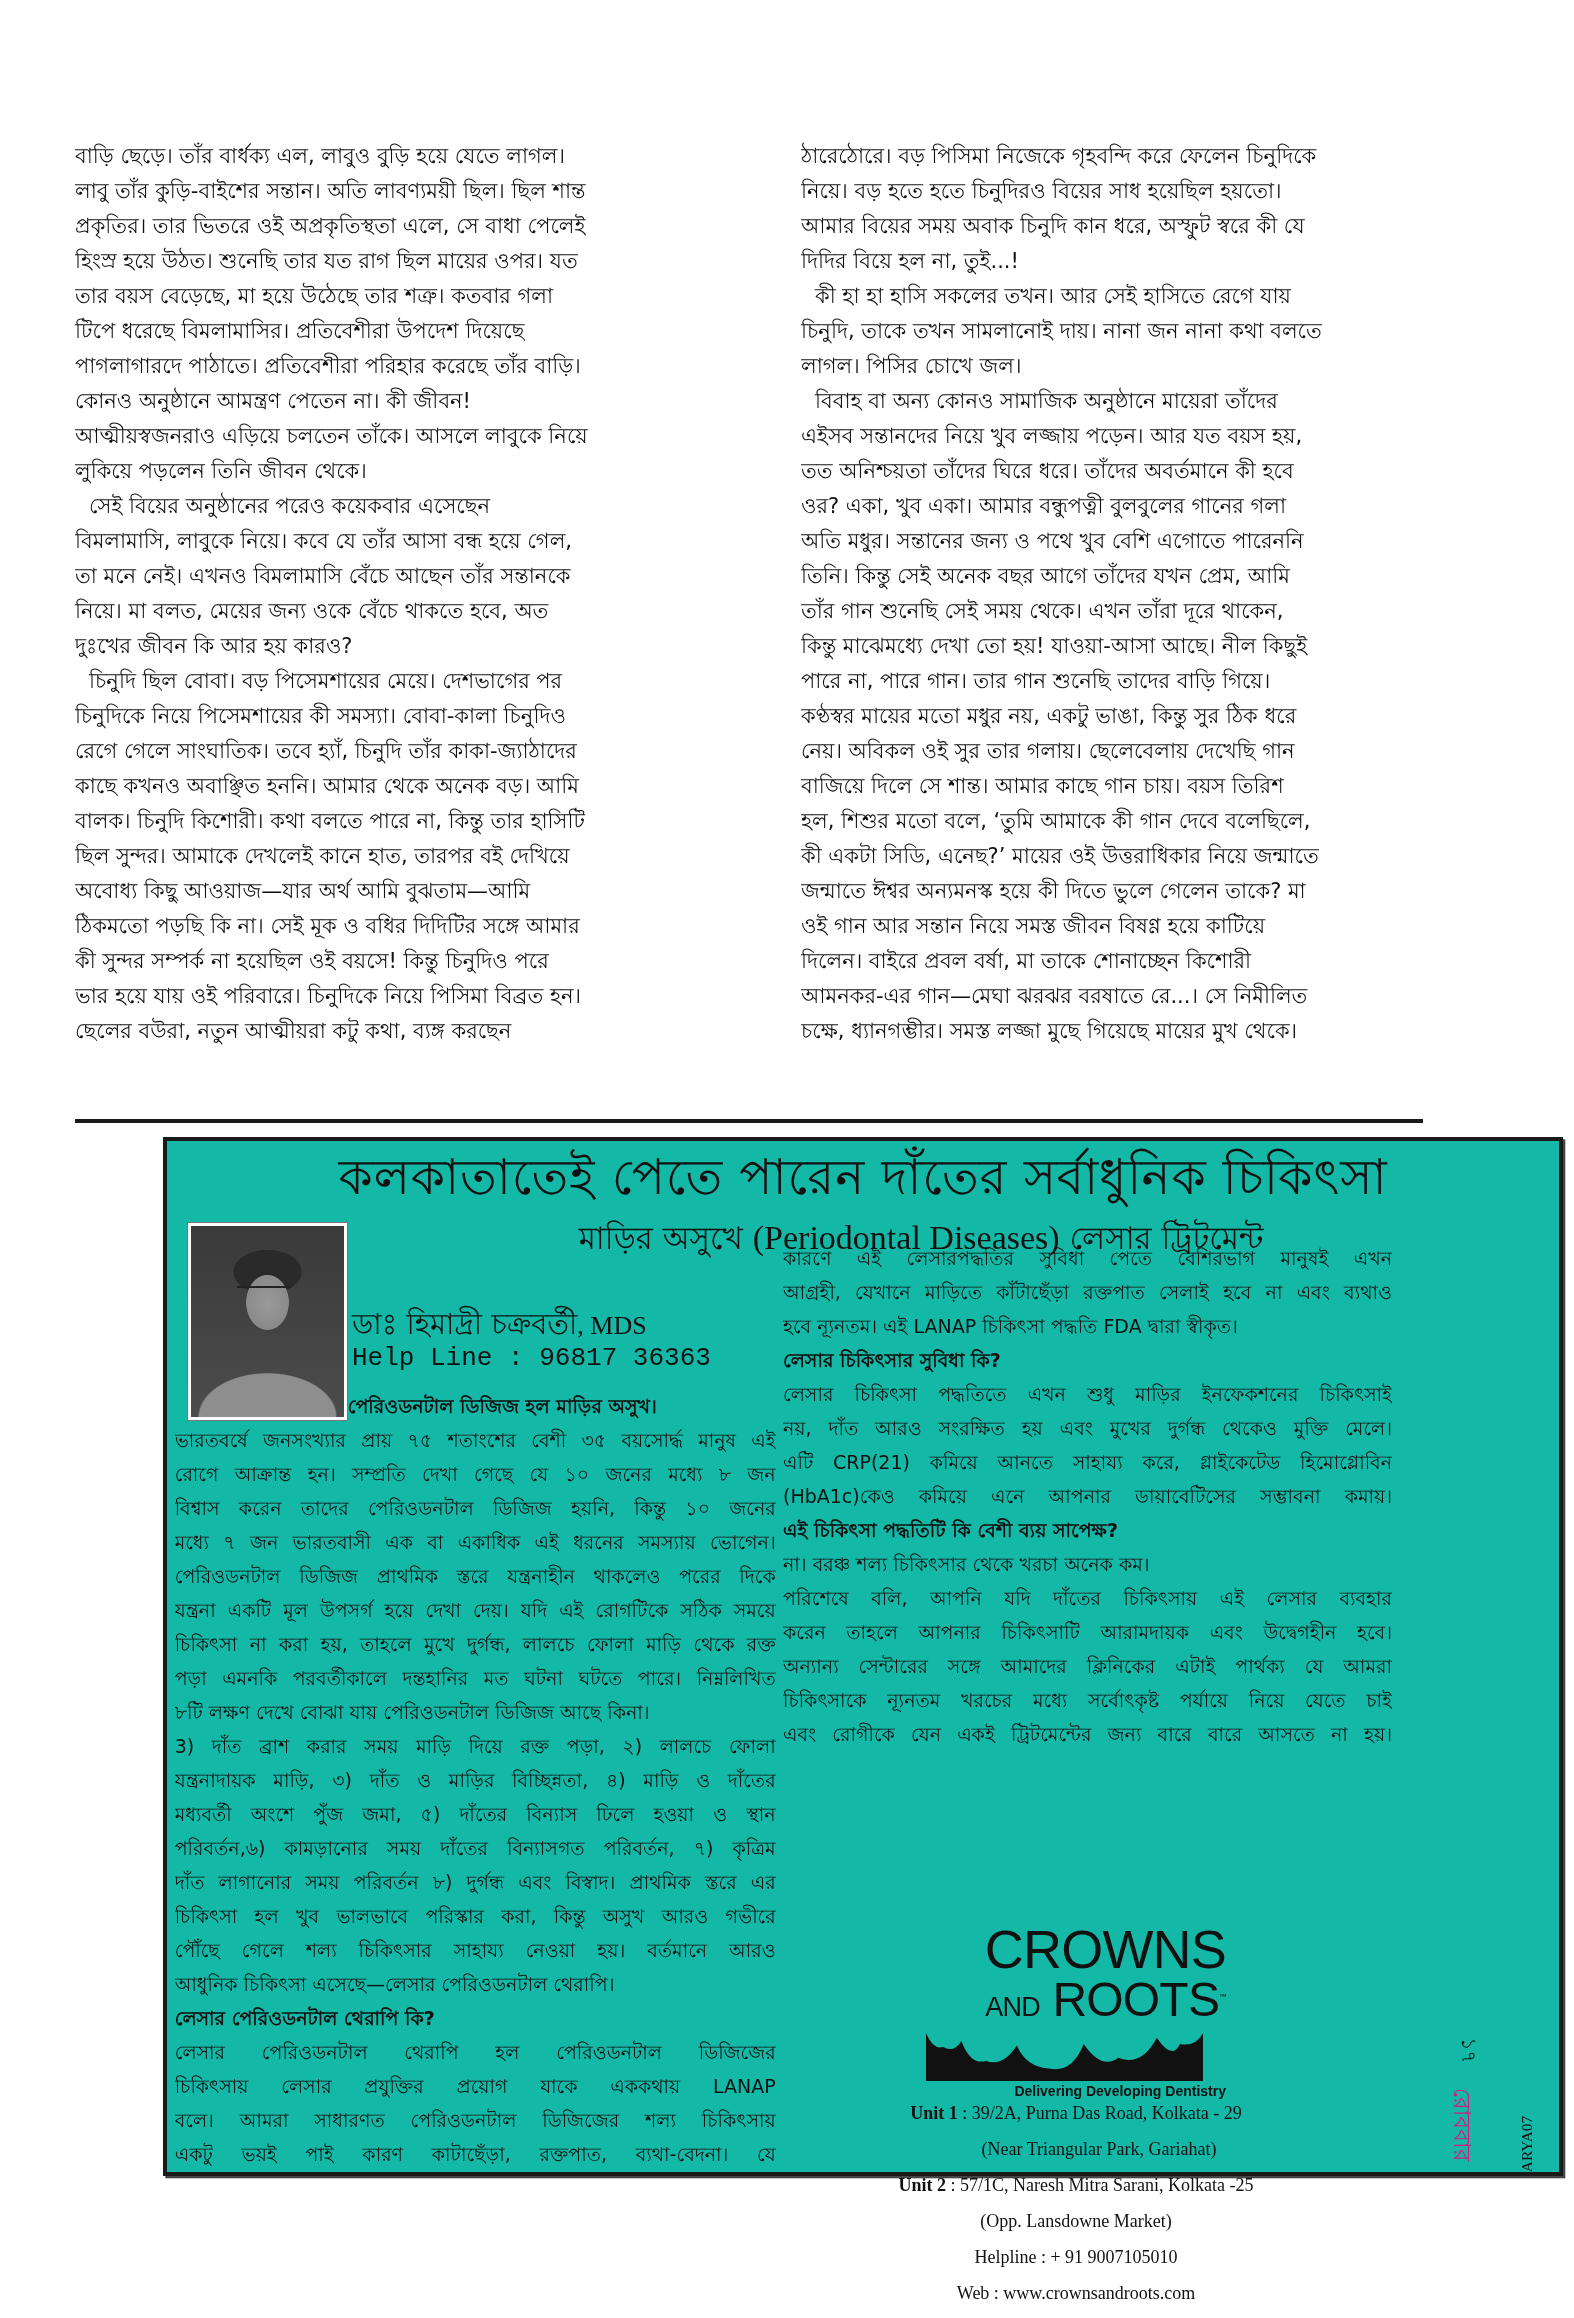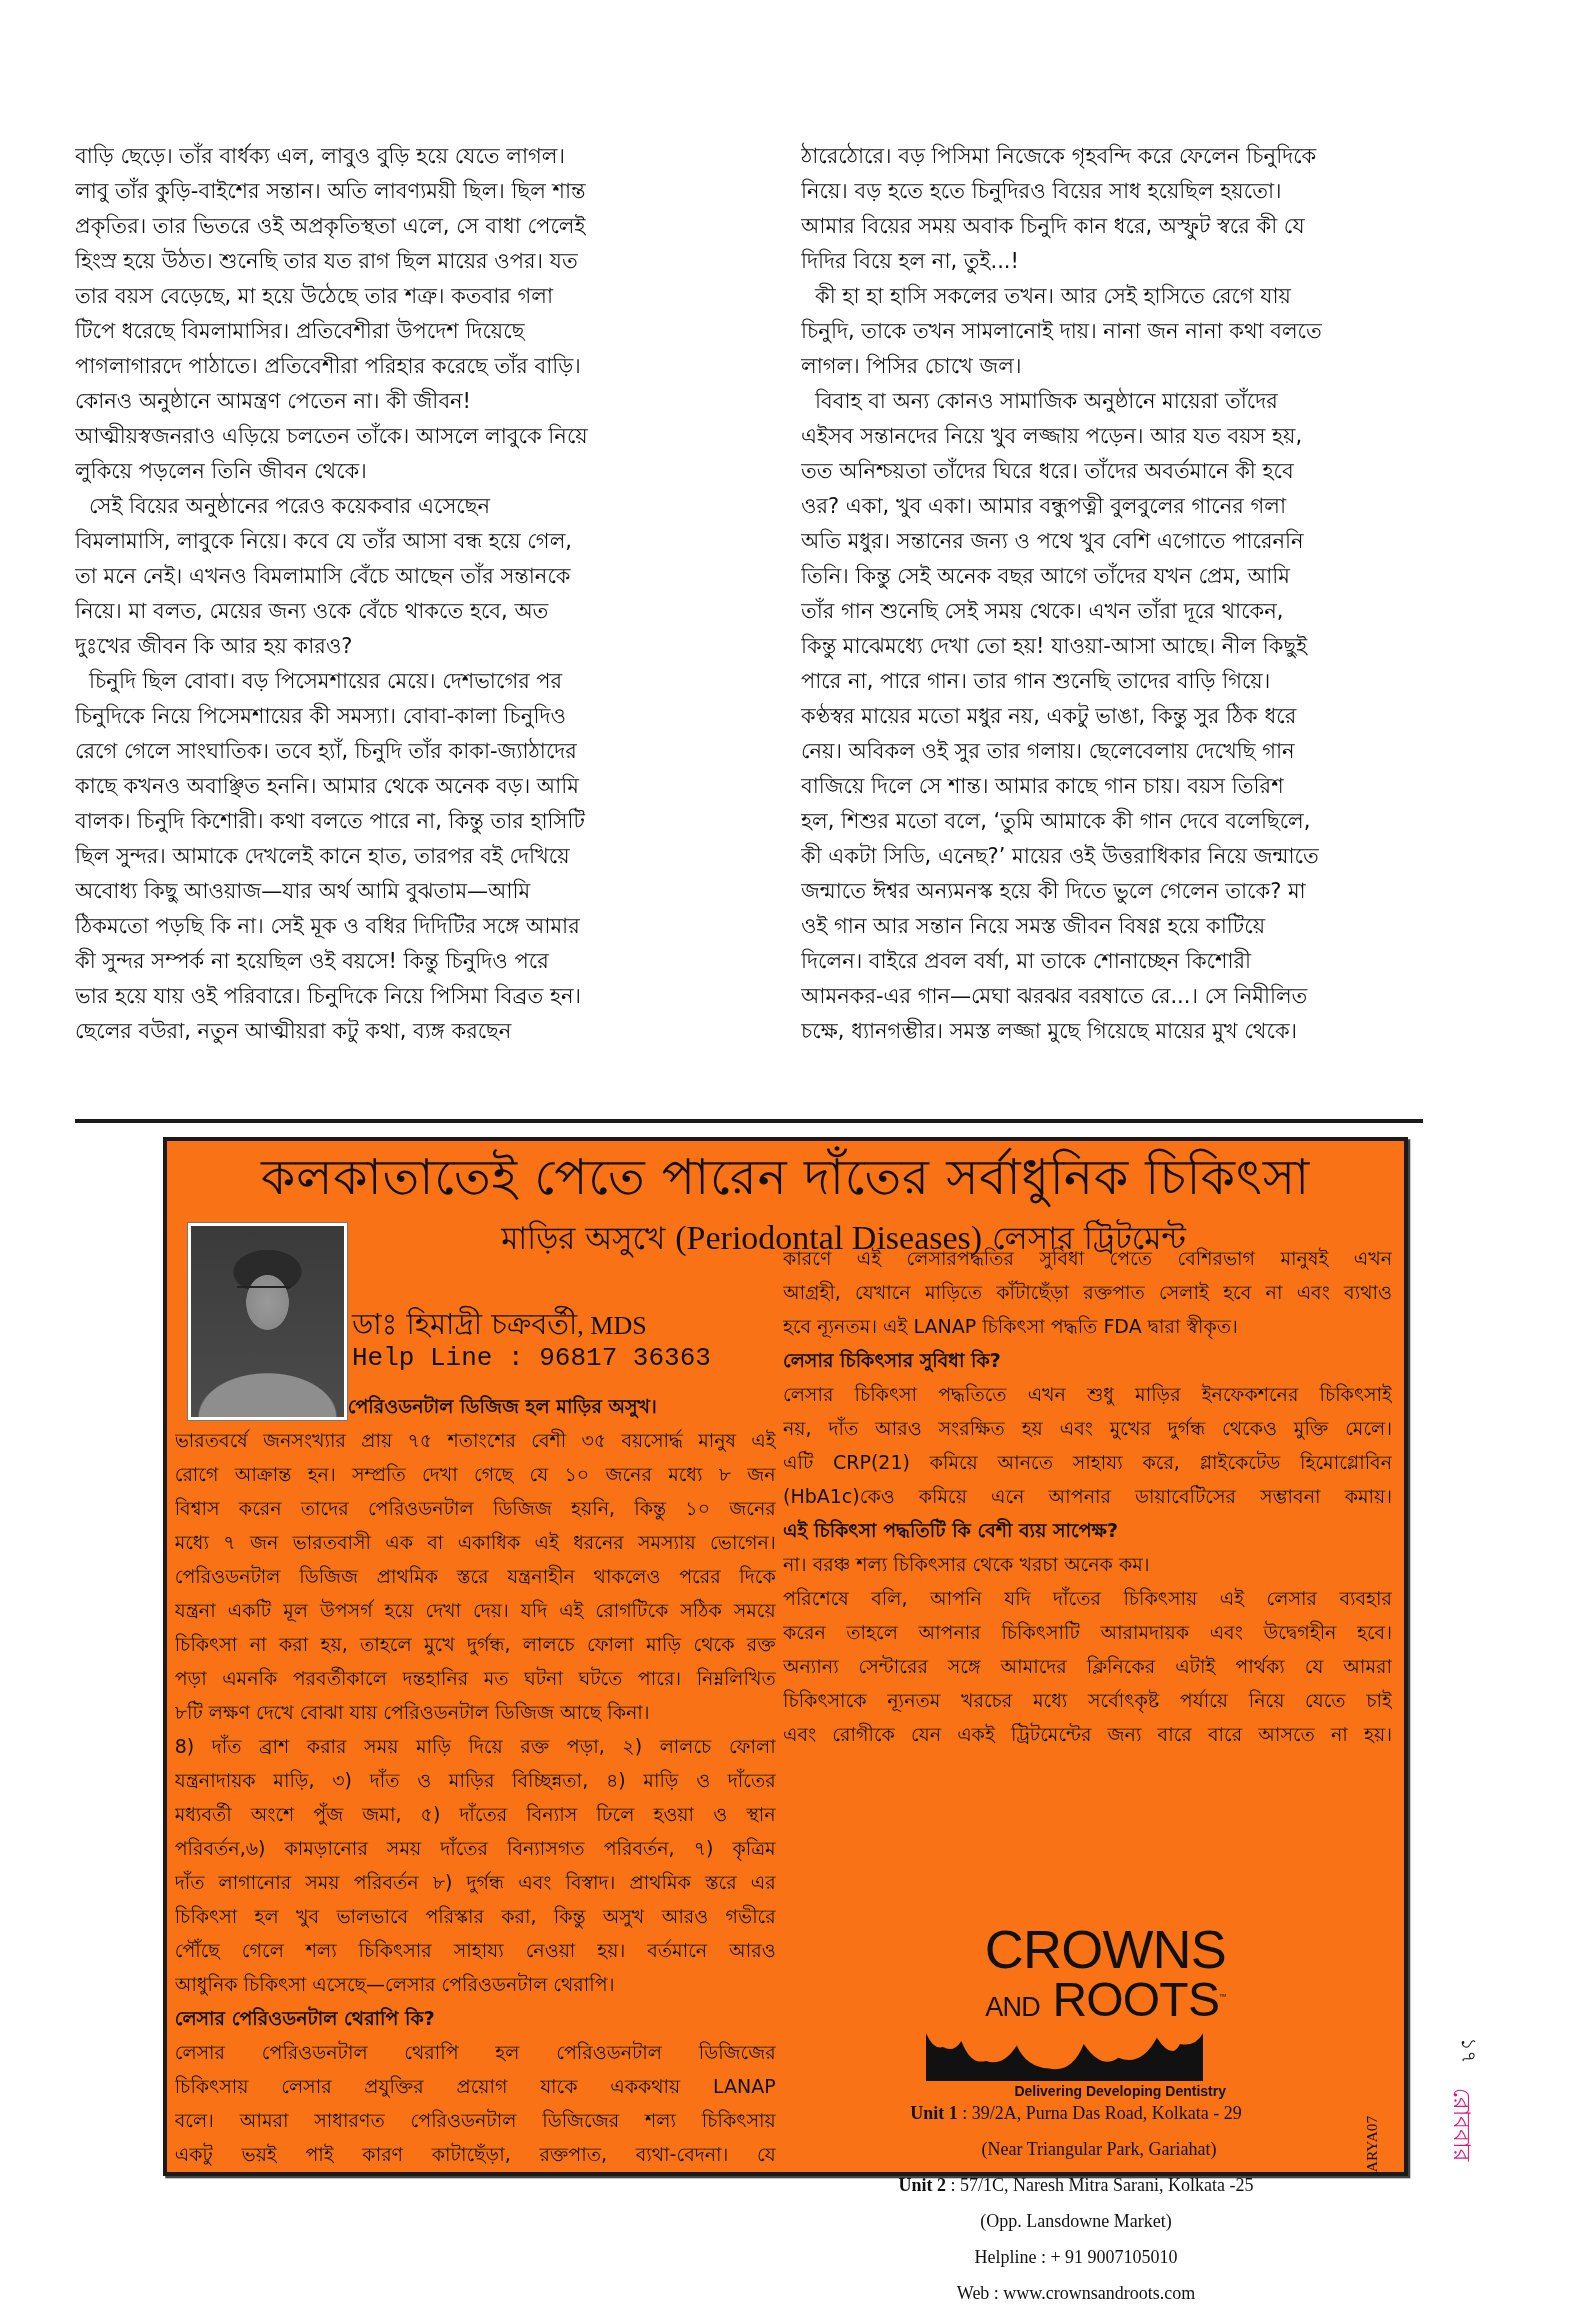--- a/index.html
+++ b/index.html
@@ -14,22 +14,22 @@
   .col-left { left: 75px; }
   .col-right { left: 801px; }
   .col .line { display: block; white-space: nowrap; overflow: hidden; }
   .col .indent { padding-left: 14px; }
 
   .story-rule {
     position: absolute; left: 75px; width: 1348px; top: 1119px; height: 3.9px; background: #1a1a1a;
   }
 
   .ad {
-    position: absolute; left: 163px; top: 1137px; width: 1245px; height: 1039px;
-    border: 4.6px solid #1a1a1a; box-sizing: border-box; background: #f97316;
+    position: absolute; left: 163px; top: 1137px; width: 1400px; height: 1039px;
+    border: 4.6px solid #1a1a1a; box-sizing: border-box; background: #14b8a6;
     box-shadow: 2.3px 2.3px 0 #444;
   }
   .ad-headline {
     position: absolute; left: 0; right: 0; top: 6.2px; text-align: center;
     font-size: 49px; line-height: 62px; font-family: "DejaVu Sans", sans-serif; letter-spacing: 0.8px;
   }
   .ad-subhead {
     position: absolute; left: 116px; right: 0; top: 77px; text-align: center;
     font-size: 31px; line-height: 39px;
   }
@@ -201,21 +201,21 @@
       <span class="line lead">পেরিওডনটাল ডিজিজ হল মাড়ির অসুখ।</span>
       <span class="line just">ভারতবর্ষে জনসংখ্যার প্রায় ৭৫ শতাংশের বেশী ৩৫ বয়সোর্দ্ধ মানুষ এই</span>
       <span class="line just">রোগে আক্রান্ত হন। সম্প্রতি দেখা গেছে যে ১০ জনের মধ্যে ৮ জন</span>
       <span class="line just">বিশ্বাস করেন তাদের পেরিওডনটাল ডিজিজ হয়নি, কিন্তু ১০ জনের</span>
       <span class="line just">মধ্যে ৭ জন ভারতবাসী এক বা একাধিক এই ধরনের সমস্যায় ভোগেন।</span>
       <span class="line just">পেরিওডনটাল ডিজিজ প্রাথমিক স্তরে যন্ত্রনাহীন থাকলেও পরের দিকে</span>
       <span class="line just">যন্ত্রনা একটি মূল উপসর্গ হয়ে দেখা দেয়। যদি এই রোগটিকে সঠিক সময়ে</span>
       <span class="line just">চিকিৎসা না করা হয়, তাহলে মুখে দুর্গন্ধ, লালচে ফোলা মাড়ি থেকে রক্ত</span>
       <span class="line just">পড়া এমনকি পরবর্তীকালে দন্তহানির মত ঘটনা ঘটতে পারে। নিম্নলিখিত</span>
       <span class="line">৮টি লক্ষণ দেখে বোঝা যায় পেরিওডনটাল ডিজিজ আছে কিনা।</span>
-      <span class="line just">8) দাঁত ব্রাশ করার সময় মাড়ি দিয়ে রক্ত পড়া, ২) লালচে ফোলা</span>
+      <span class="line just">3) দাঁত ব্রাশ করার সময় মাড়ি দিয়ে রক্ত পড়া, ২) লালচে ফোলা</span>
       <span class="line just">যন্ত্রনাদায়ক মাড়ি, ৩) দাঁত ও মাড়ির বিচ্ছিন্নতা, ৪) মাড়ি ও দাঁতের</span>
       <span class="line just">মধ্যবর্তী অংশে পুঁজ জমা, ৫) দাঁতের বিন্যাস ঢিলে হওয়া ও স্থান</span>
       <span class="line just">পরিবর্তন,৬) কামড়ানোর সময় দাঁতের বিন্যাসগত পরিবর্তন, ৭) কৃত্রিম</span>
       <span class="line just">দাঁত লাগানোর সময় পরিবর্তন ৮) দুর্গন্ধ এবং বিস্বাদ। প্রাথমিক স্তরে এর</span>
       <span class="line just">চিকিৎসা হল খুব ভালভাবে পরিস্কার করা, কিন্তু অসুখ আরও গভীরে</span>
       <span class="line just">পৌঁছে গেলে শল্য চিকিৎসার সাহায্য নেওয়া হয়। বর্তমানে আরও</span>
       <span class="line">আধুনিক চিকিৎসা এসেছে—লেসার পেরিওডনটাল থেরাপি।</span>
       <span class="line q">লেসার পেরিওডনটাল থেরাপি কি?</span>
       <span class="line just">লেসার পেরিওডনটাল থেরাপি হল পেরিওডনটাল ডিজিজের</span>
       <span class="line just">চিকিৎসায় লেসার প্রযুক্তির প্রয়োগ যাকে এককথায় LANAP</span>

